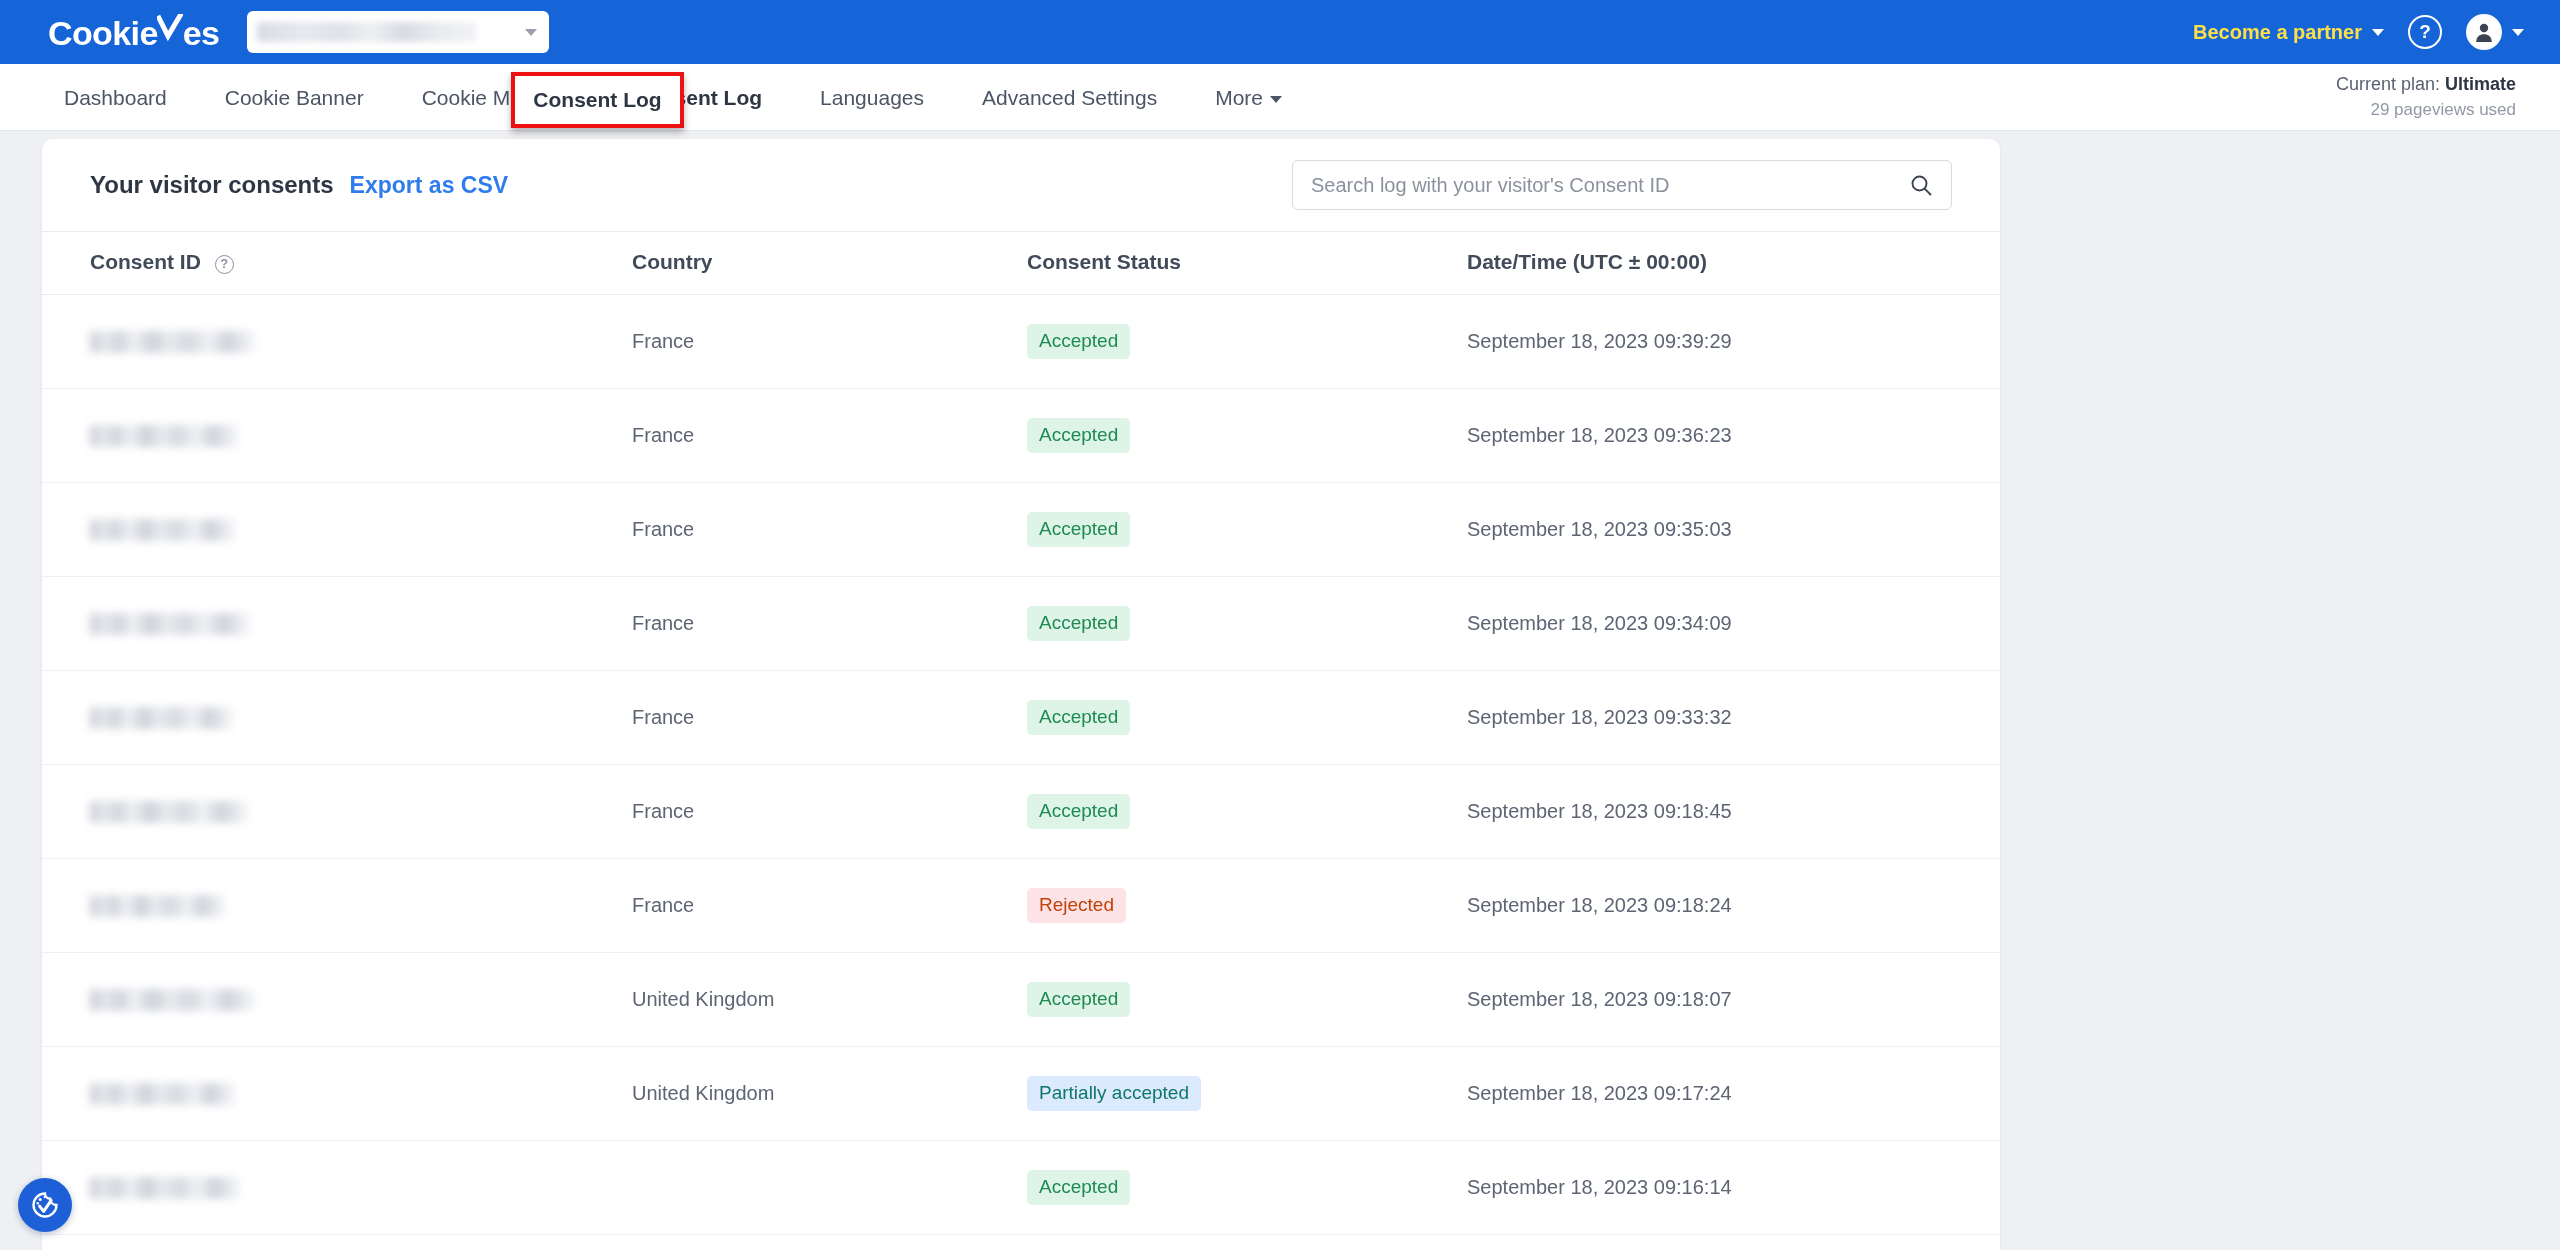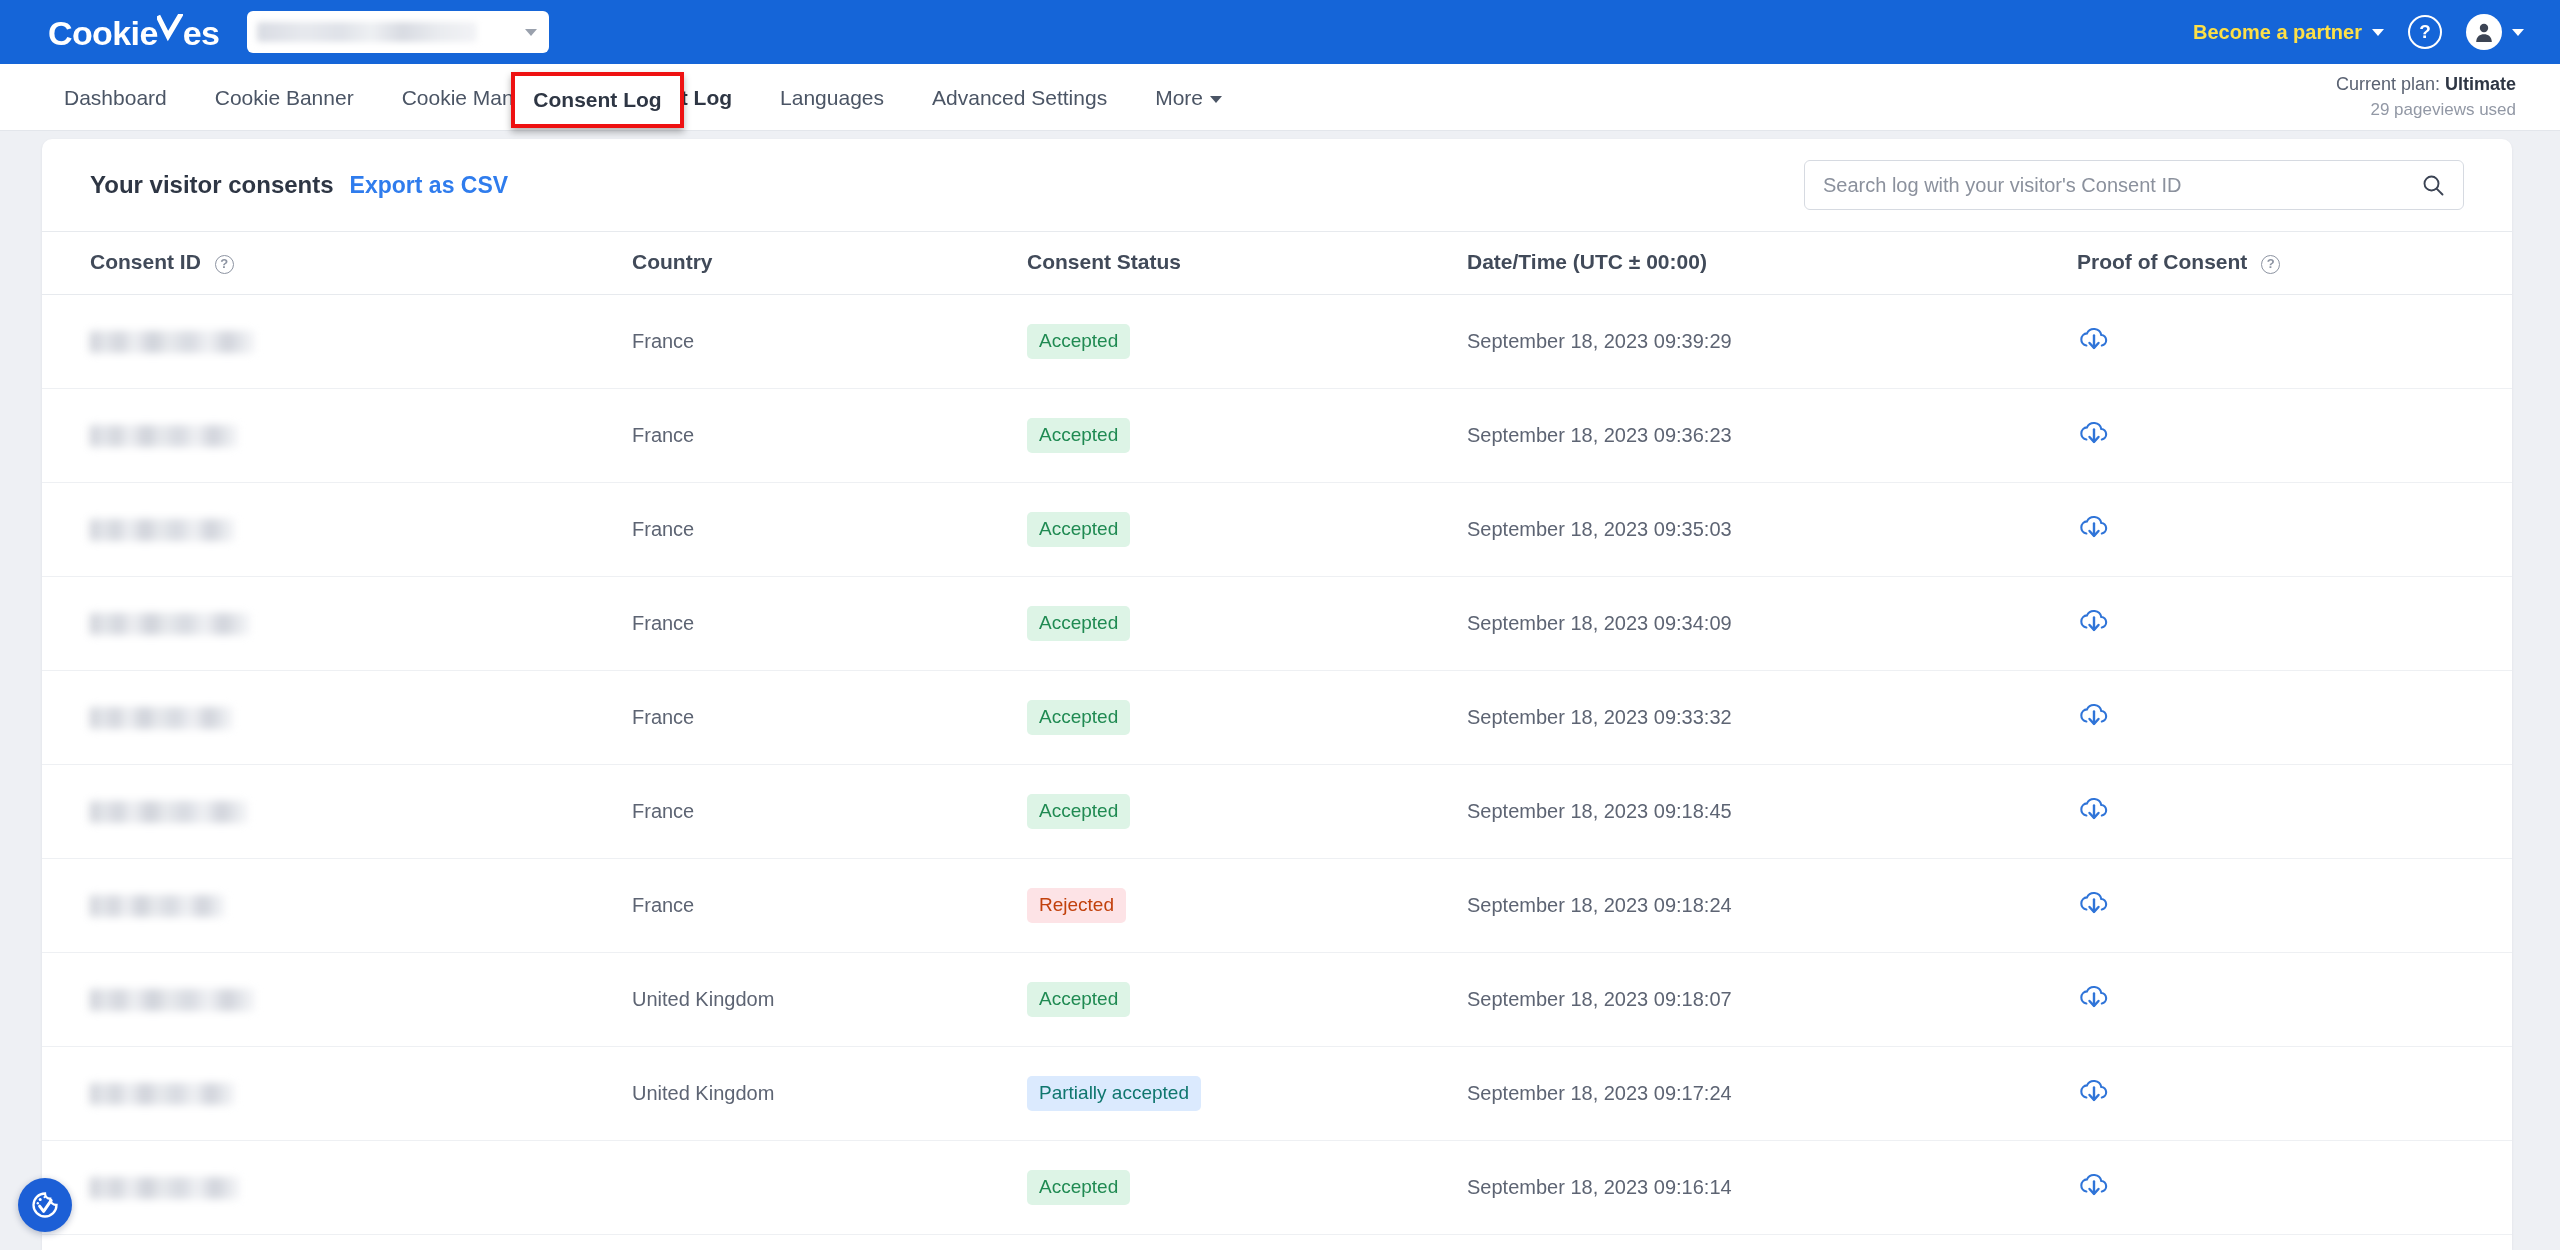--- a/index.html
+++ b/index.html
@@ -83,21 +83,21 @@
 
   
   .navbar {
     position: absolute; top: 64px; left: 0;
     width: 2560px; height: 67px;
     background: #ffffff;
     border-bottom: 1px solid #e3e6eb;
   }
   .navitems {
     position: absolute; left: 42px; top: 0;
-    height: 67px; display: flex; align-items: center; gap: 4px;
+    height: 67px; display: flex; align-items: center; gap: 14px;
   }
   .navitem {
     font-size: 21px; color: #4b5565;
     padding: 0 22px; line-height: 67px;
     white-space: nowrap;
   }
   .navitem.active { color: #2e3644; font-weight: bold; }
   .navitem .caret {
     display: inline-block; margin-left: 7px;
     width: 0; height: 0;
@@ -129,21 +129,21 @@
     text-align: right;
   }
   .plan .l1 { font-size: 18px; color: #5a6272; }
   .plan .l1 b { color: #2e3644; }
   .plan .l2 { font-size: 17px; color: #9298a5; margin-top: 5px; }
 
   
   .card {
     position: absolute;
     left: 42px; top: 139px;
-    width: 2470px; height: 1111px;
+    width: 1958px; height: 1111px;
     background: #ffffff;
     border-radius: 10px 10px 0 0;
     box-shadow: 0 1px 3px rgba(20,30,60,0.07);
     overflow: hidden;
   }
   .card-head {
     height: 92px;
     display: flex; align-items: center;
     padding: 0 48px 0 48px;
   }

